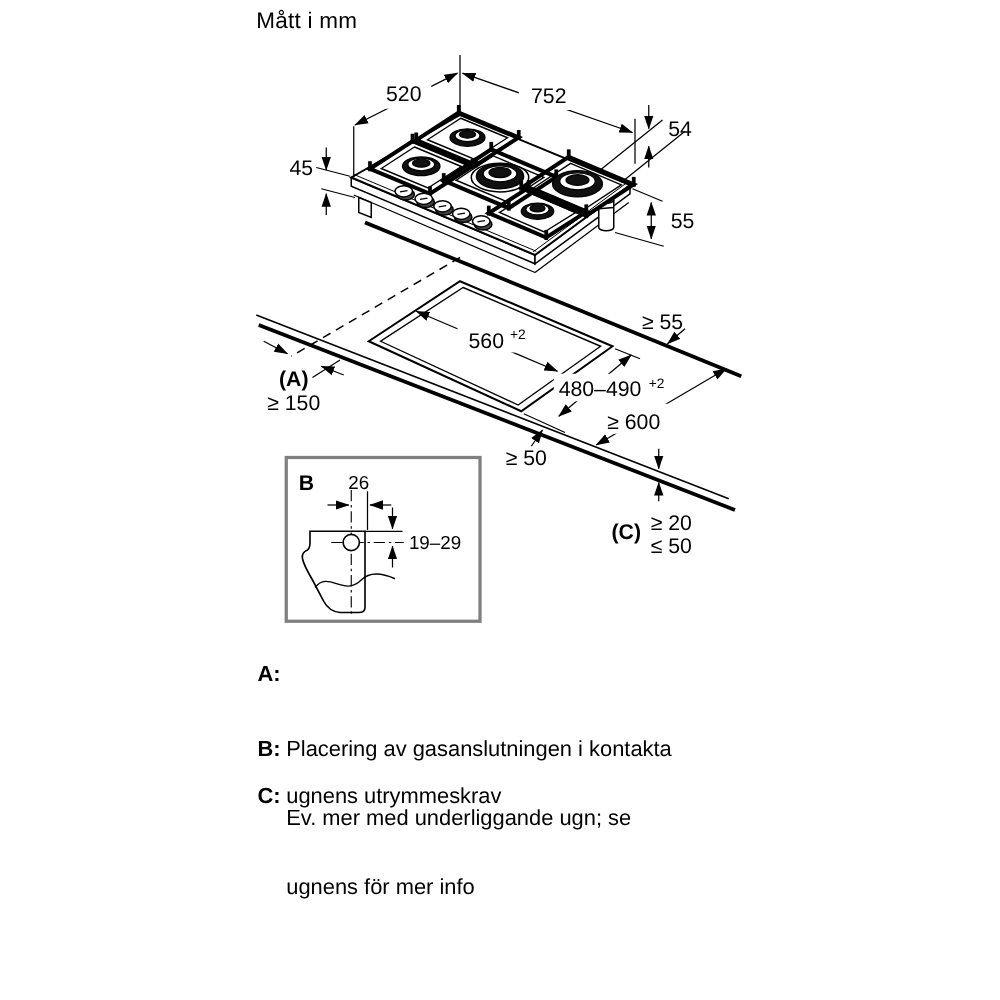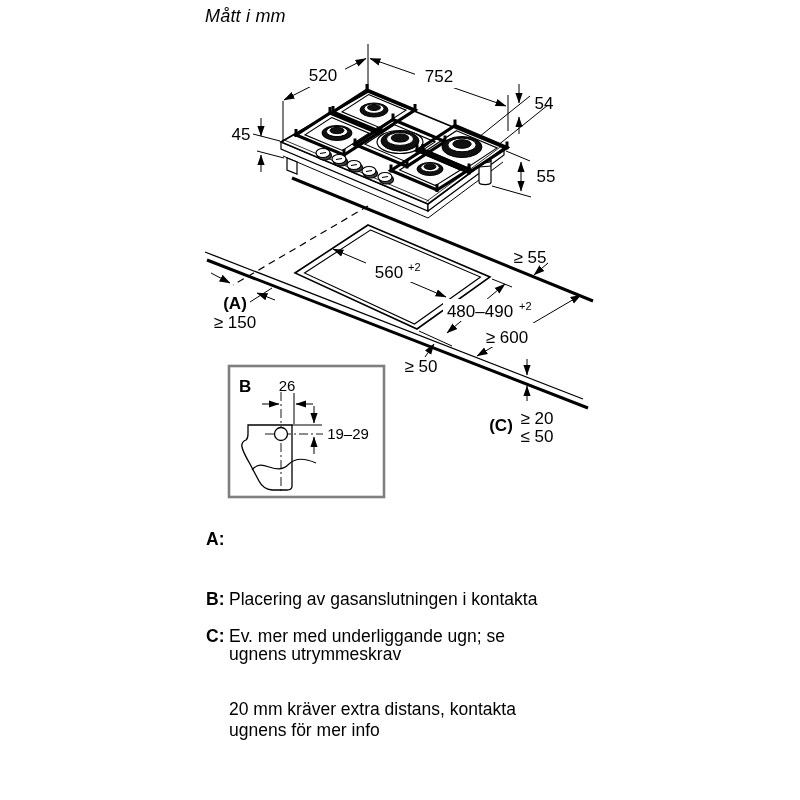--- a/index.html
+++ b/index.html
@@ -1,21 +1,21 @@
 <!DOCTYPE html>
 <html><head>
 <meta charset="utf-8">
 <style>
   html,body{margin:0;padding:0;}
   body{
     width:800px;height:800px;background:#ffffff;position:relative;overflow:hidden;
     font-family:"Liberation Sans", sans-serif;color:#000;
   }
   .page-title{
-    position:absolute;left:205px;top:6px;font-size:18px;letter-spacing:.2px;font-style:italic;
+    position:absolute;left:205px;top:6px;font-size:18px;letter-spacing:.2px;
   }
   svg.diagram{position:absolute;left:0;top:0;}
   .legend{position:absolute;left:206px;width:420px;}
   .legend-row{display:flex;font-size:17.5px;line-height:18px;}
   .legend-key{font-weight:bold;width:23px;flex:0 0 23px;}
   .legend-lines span{display:block;}
   .note{position:absolute;left:229px;width:400px;font-size:17.5px;line-height:21px;}
   .note span{display:block;}
   text{font-family:"Liberation Sans", sans-serif;fill:#000;}
   .dim-label{font-size:17px;}
@@ -257,22 +257,21 @@
     <span class="legend-key">B:</span>
     <span class="legend-lines">
         <span>Placering av gasanslutningen i kontakta</span>
       </span>
   </div>
 </div>
 <div class="legend" style="top:627px">
   <div class="legend-row">
     <span class="legend-key">C:</span>
     <span class="legend-lines">
+      <span>ugnens utrymmeskrav</span>
       <span>Ev. mer med underliggande ugn; se</span>
-      <span>ugnens utrymmeskrav</span>
     </span>
   </div>
 </div>
 
 <div class="note" style="top:699px">
-  <span>20 mm kräver extra distans, kontakta</span>
   <span>ugnens för mer info</span>
 </div>
 
 </body></html>

